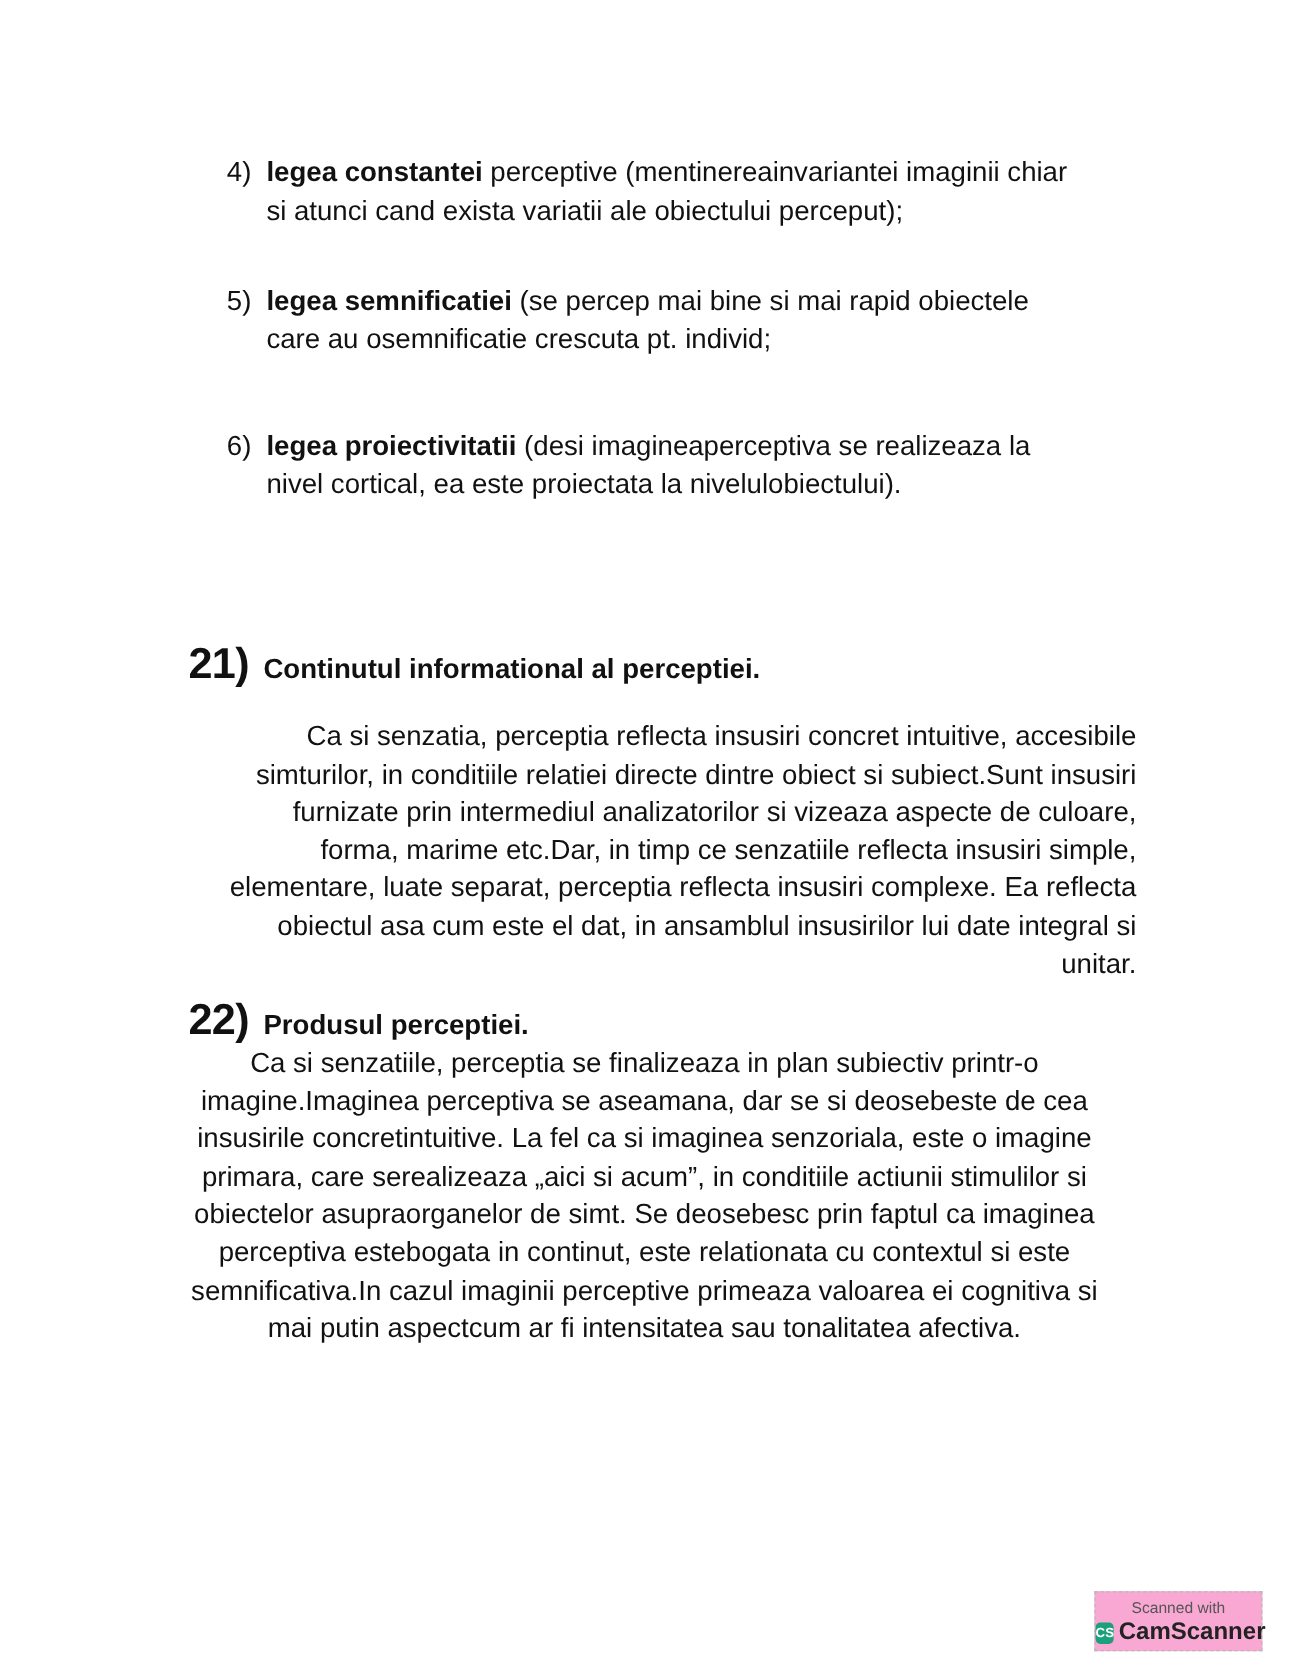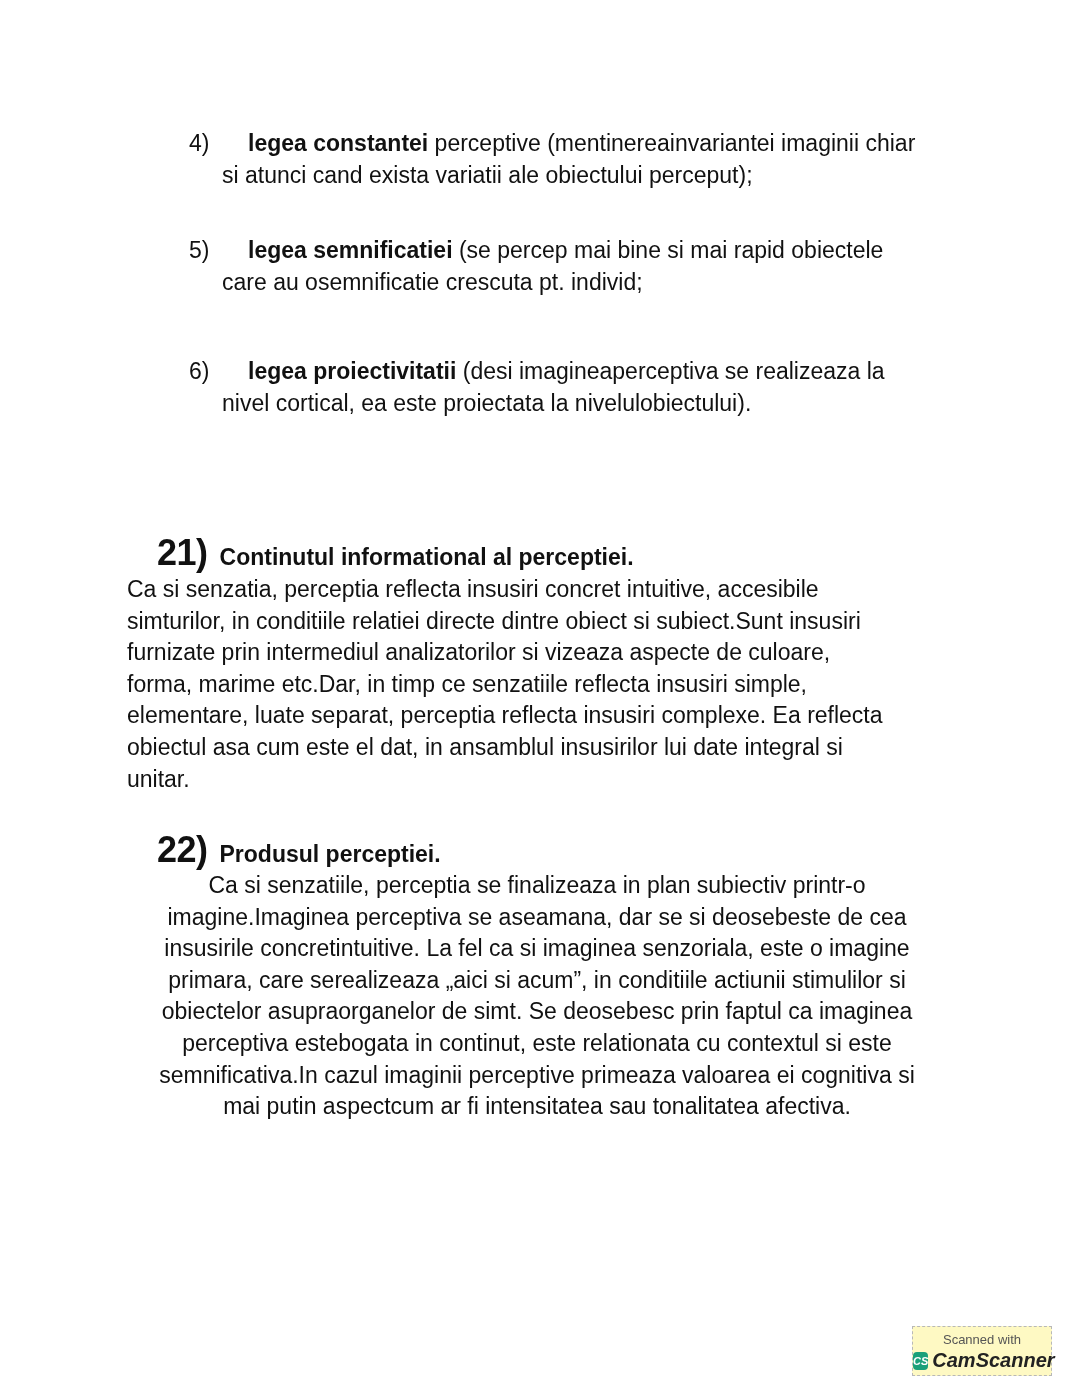--- a/index.html
+++ b/index.html
@@ -6,38 +6,38 @@
     body {
       width: 1080px; height: 1397px; position: relative; overflow: hidden;
       font-family: "Liberation Sans", sans-serif; color: #111111;
     }
     .law {
       position: absolute; left: 189px; width: 760px;
       font-size: 23px; line-height: 32px;
     }
     .law .num { position: absolute; left: 0; top: 0; }
     .law .body { margin-left: 33px; display: block; }
-    .law b { font-weight: bold; margin-left: 26px; }
+    .law b { font-weight: bold; }
     .section-head {
       position: absolute; left: 157px; display: flex; align-items: baseline;
     }
     .section-head .snum { font-size: 36px; font-weight: bold; margin-right: 12px; letter-spacing: -0.5px; }
     .section-head .stitle { font-size: 23px; font-weight: bold; }
     .para {
       position: absolute; left: 127px; width: 820px;
       font-size: 23px; line-height: 31.6px;
     }
     .para .line { display: block; white-space: nowrap; }
     .stamp {
       position: absolute; left: 912px; top: 1326px; width: 140px; height: 50px;
-      border: 1px dashed #b8b8b8; background: #fef9c3; box-sizing: border-box;
+      border: 1px dashed #b8b8b8; background: #f9a8d4; box-sizing: border-box;
       text-align: center;
     }
     .stamp .s1 { font-size: 13px; color: #555; margin-top: 5px; display: block; }
-    .stamp .s2 { display: flex; align-items: center; justify-content: space-between; margin-top: 2px; font-style: italic; }
+    .stamp .s2 { display: flex; align-items: center; justify-content: space-between; margin-top: 2px; }
     .stamp .logo {
       width: 20px; height: 18px; background: #1aa07a; color: #fff; border-radius: 4px;
       font-size: 11px; font-weight: bold; line-height: 18px; margin-right: 4px;
     }
     .stamp .brand { font-size: 20px; font-weight: bold; color: #222; }
   </style>
 </head>
 <body>
 
 <div class="law" style="top:127px;">
@@ -61,21 +61,21 @@
   <span class="body">
     <b>legea proiectivitatii</b><span> (desi imagineaperceptiva se realizeaza la</span><br>
     <span>nivel cortical, ea este proiectata la nivelulobiectului).</span>
   </span>
 </div>
 
 <div class="section-head" style="top:532px;">
   <span class="snum">21)</span>
   <span class="stitle">Continutul informational al perceptiei.</span>
 </div>
-<div class="para" style="top:574px;">
+<div class="para" style="top:598px;text-align:right;">
   <span class="line">Ca si senzatia, perceptia reflecta insusiri concret intuitive, accesibile</span>
   <span class="line">simturilor, in conditiile relatiei directe dintre obiect si subiect.Sunt insusiri</span>
   <span class="line">furnizate prin intermediul analizatorilor si vizeaza aspecte de culoare,</span>
   <span class="line">forma, marime etc.Dar, in timp ce senzatiile reflecta insusiri simple,</span>
   <span class="line">elementare, luate separat, perceptia reflecta insusiri complexe. Ea reflecta</span>
   <span class="line">obiectul asa cum este el dat, in ansamblul insusirilor lui date integral si</span>
   <span class="line">unitar.</span>
 </div>
 
 <div class="section-head" style="top:829px;">

